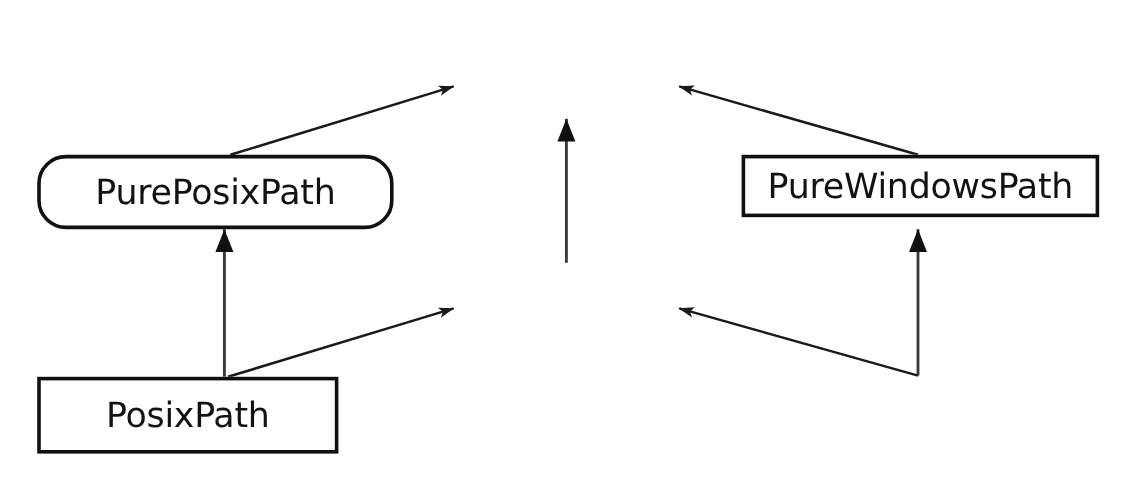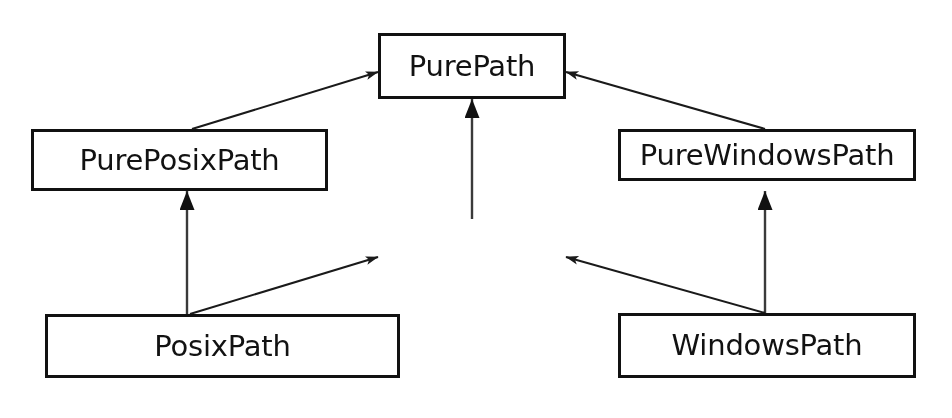--- a/index.html
+++ b/index.html
@@ -39,24 +39,24 @@
   .node-label {
     font-size: 29px;
     line-height: 1;
     color: #121212;
     letter-spacing: -0.2px;
     white-space: nowrap;
     font-weight: 400;
   }
   
   #node-purepath        { left: 378px; top: 33px;  width: 188px; height: 66px; }
-  #node-pureposixpath   { left: 31px;  top: 129px; width: 297px; height: 62px; }
+  #node-pureposixpath   { left: 31px;  top: 129px; width: 297px; height: 62px; border-radius: 24px; }
   #node-purewindowspath { left: 618px; top: 129px; width: 298px; height: 52px; }
   #node-path            { left: 378px; top: 219px; width: 188px; height: 69px; }
-  #node-posixpath       { left: 45px;  top: 314px; width: 355px; height: 64px; }
+  #node-posixpath       { left: 31px;  top: 314px; width: 251px; height: 64px; }
   #node-windowspath     { left: 618px; top: 313px; width: 298px; height: 65px; }
 </style>
 </head>
 <body>
 
 <div id="canvas">
 
   <svg id="edges" viewBox="0 0 952 418" width="952" height="418" xmlns="http://www.w3.org/2000/svg">
     <defs>
       <marker id="ah-diag" markerWidth="14" markerHeight="14" refX="12.4" refY="5" orient="auto" markerUnits="userSpaceOnUse">
@@ -75,34 +75,28 @@
 
     <line x1="187" y1="314" x2="187" y2="191" stroke="#3a3a3a" stroke-width="2.4" marker-end="url(#ah-vert)"></line>
 
     <line x1="765" y1="313" x2="765" y2="191" stroke="#3a3a3a" stroke-width="2.4" marker-end="url(#ah-vert)"></line>
 
     <line x1="190" y1="314" x2="378" y2="257" stroke="#1a1a1a" stroke-width="2.1" marker-end="url(#ah-diag)"></line>
 
     <line x1="765" y1="313" x2="566" y2="257" stroke="#1a1a1a" stroke-width="2.1" marker-end="url(#ah-diag)"></line>
   </svg>
 
-  <div class="node" id="node-purepath">
-    <span class="node-label">PurePath</span>
-  </div>
 
   <div class="node" id="node-pureposixpath">
     <span class="node-label">PurePosixPath</span>
   </div>
 
   <div class="node" id="node-purewindowspath">
     <span class="node-label">PureWindowsPath</span>
   </div>
 
 
   <div class="node" id="node-posixpath">
     <span class="node-label">PosixPath</span>
   </div>
 
-  <div class="node" id="node-windowspath">
-    <span class="node-label">WindowsPath</span>
-  </div>
 
 </div>
 
 </body></html>

